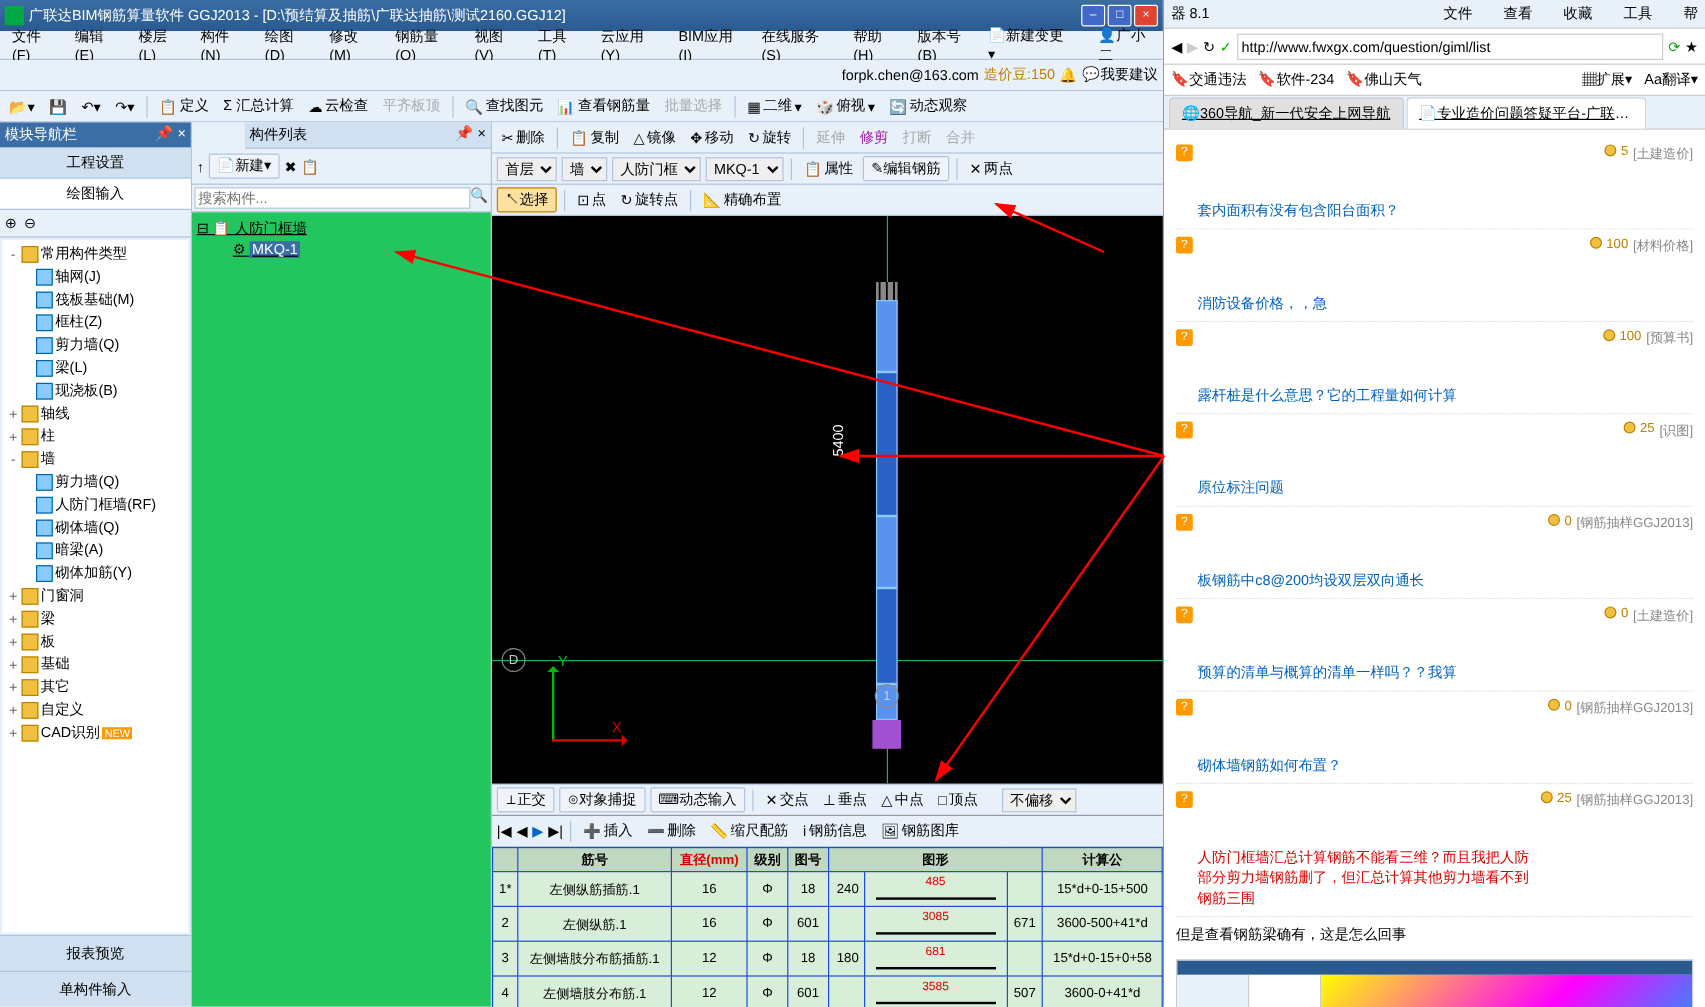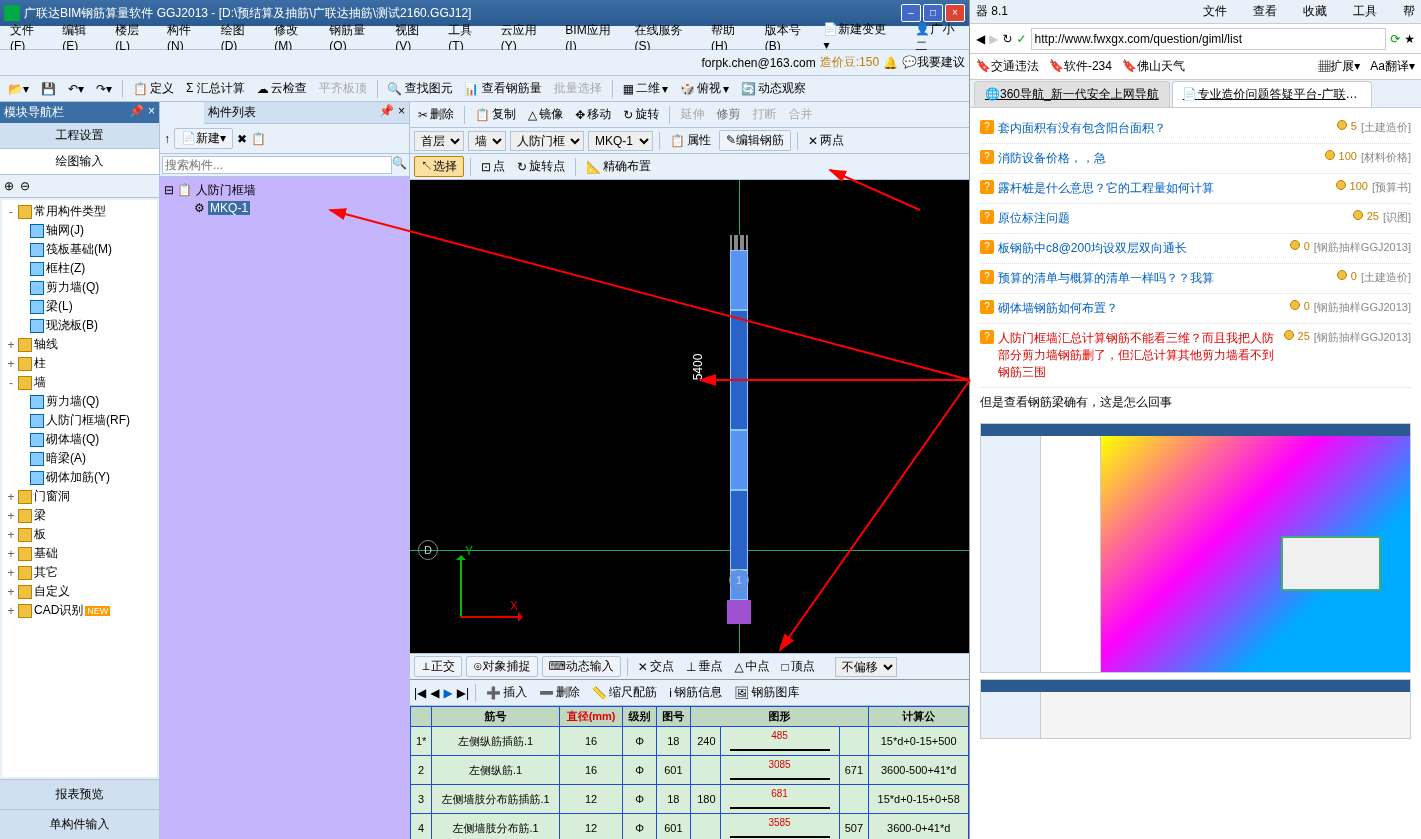--- a/index.html
+++ b/index.html
@@ -40,21 +40,21 @@
 .tree-icon.folder { background: #f0c040; border: 1px solid #c08000; }
 .tree-icon.item { background: #8cf; border: 1px solid #06a; }
 .mod-bottom-btn { padding: 6px 8px; text-align: center; border-top: 1px solid #b0c4de; background: #d0e0f0; }
 
 
 .comp-list { width: 250px; background: #e8f0fa; border-right: 1px solid #b0c4de; display: flex; flex-direction: column; }
 .comp-header { background: #d0e0f0; padding: 2px 4px; display: flex; justify-content: space-between; border-bottom: 1px solid #b0c4de; margin-left: 44px; }
 .comp-toolbar { padding: 4px; border-bottom: 1px solid #b0c4de; display: flex; gap: 4px; align-items: center; }
 .comp-search { padding: 2px; border-bottom: 1px solid #b0c4de; display: flex; }
 .comp-search input { flex: 1; border: 1px solid #b0c4de; padding: 2px; }
-.comp-tree { flex: 1; background: #c4b5fd; padding: 4px; }
+.comp-tree { flex: 1; background: #22c55e; padding: 4px; text-decoration: underline; }
 .comp-tree .sel { background: #3b6ea5; color: #fff; padding: 0 2px; }
 
 
 .draw-area { flex: 1; display: flex; flex-direction: column; background: #e8f0fa; }
 .draw-toolbar1, .draw-toolbar2, .draw-toolbar3 { height: 26px; border-bottom: 1px solid #b0c4de; display: flex; align-items: center; padding: 0 4px; gap: 4px; }
 .draw-canvas { flex: 1; background: #000; position: relative; }
 .draw-bottom-bar { height: 26px; border-top: 1px solid #b0c4de; display: flex; align-items: center; padding: 0 4px; gap: 4px; }
 select, input[type=text] { border: 1px solid #b0c4de; padding: 1px 2px; font-size: 12px; }
 
 .draw-table-area { height: 160px; display: flex; flex-direction: column; border-top: 1px solid #999; }
@@ -89,21 +89,21 @@
 .app-right { flex: 1; height: 100%; display: flex; flex-direction: column; background: #fff; }
 .br-top { height: 24px; background: #e8f0fa; display: flex; align-items: center; padding: 0 6px; gap: 26px; border-bottom: 1px solid #ccc; }
 .br-url { height: 30px; display: flex; align-items: center; padding: 0 6px; gap: 4px; border-bottom: 1px solid #ccc; }
 .br-url input { flex: 1; border: 1px solid #ccc; padding: 3px; }
 .br-bookmarks { height: 26px; display: flex; align-items: center; padding: 0 6px; gap: 10px; border-bottom: 1px solid #ccc; }
 .br-tabs { height: 28px; display: flex; align-items: flex-end; padding: 0 4px; background: #e8f0fa; border-bottom: 1px solid #ccc; text-decoration: underline; }
 .br-tab { padding: 4px 10px; border: 1px solid #ccc; border-bottom: none; border-radius: 4px 4px 0 0; background: #e0e0e0; margin-right: 2px; max-width: 200px; overflow: hidden; white-space: nowrap; text-overflow: ellipsis; }
 .br-tab.active { background: #fff; }
 .br-content { flex: 1; overflow: auto; padding: 6px 10px; }
 .qa-item { display: flex; padding: 6px 0; border-bottom: 1px dotted #ddd; gap: 4px; align-items: flex-start; }
-.qa-link { color: #0060c0; flex: 1; }
+.qa-link { color: #0060c0; flex: 1; margin-top: 47px; }
 .qa-link.hl { color: #d00; }
 .qa-coin { color: #c08000; font-size: 11px; }
 .qa-cat { color: #888; font-size: 11px; }
 .qa-meta { color: #888; padding: 6px 0; font-size: 11px; }
 .qa-body { padding: 6px 0; }
 .qa-screenshot { width: 100%; height: 250px; background: #f4f4f4; border: 1px solid #ccc; margin: 6px 0; position: relative; overflow: hidden; }
 .qa-screenshot .mini-title { height: 12px; background: #2a5a8f; }
 .qa-screenshot .mini-body { display: flex; height: calc(100% - 12px); }
 .qa-screenshot .mini-nav { width: 60px; background: #e8f0fa; border-right: 1px solid #ccc; }
 .qa-screenshot .mini-3d { flex: 1; background: linear-gradient(135deg, #ff0, #f0f 40%, #0af 70%); position: relative; }
@@ -327,21 +327,21 @@
         <span class="tb-btn">✂<span>删除</span></span>
         <span class="tb-sep"></span>
         <span class="tb-btn">📋<span>复制</span></span>
         <span class="tb-btn">△<span>镜像</span></span>
         <span class="tb-btn">✥<span>移动</span></span>
         <span class="tb-btn">↻<span>旋转</span></span>
         <span class="tb-sep"></span>
         <span class="tb-btn" style="color:#aaa">
             <span>延伸</span>
           </span>
-        <span class="tb-btn" style="color:#737373">
+        <span class="tb-btn" style="color:#a21caf">
             <span>修剪</span>
           </span>
         <span class="tb-btn" style="color:#aaa">
             <span>打断</span>
           </span>
         <span class="tb-btn" style="color:#aaa">
             <span>合并</span>
           </span>
       </div>
       <div class="draw-toolbar2">

